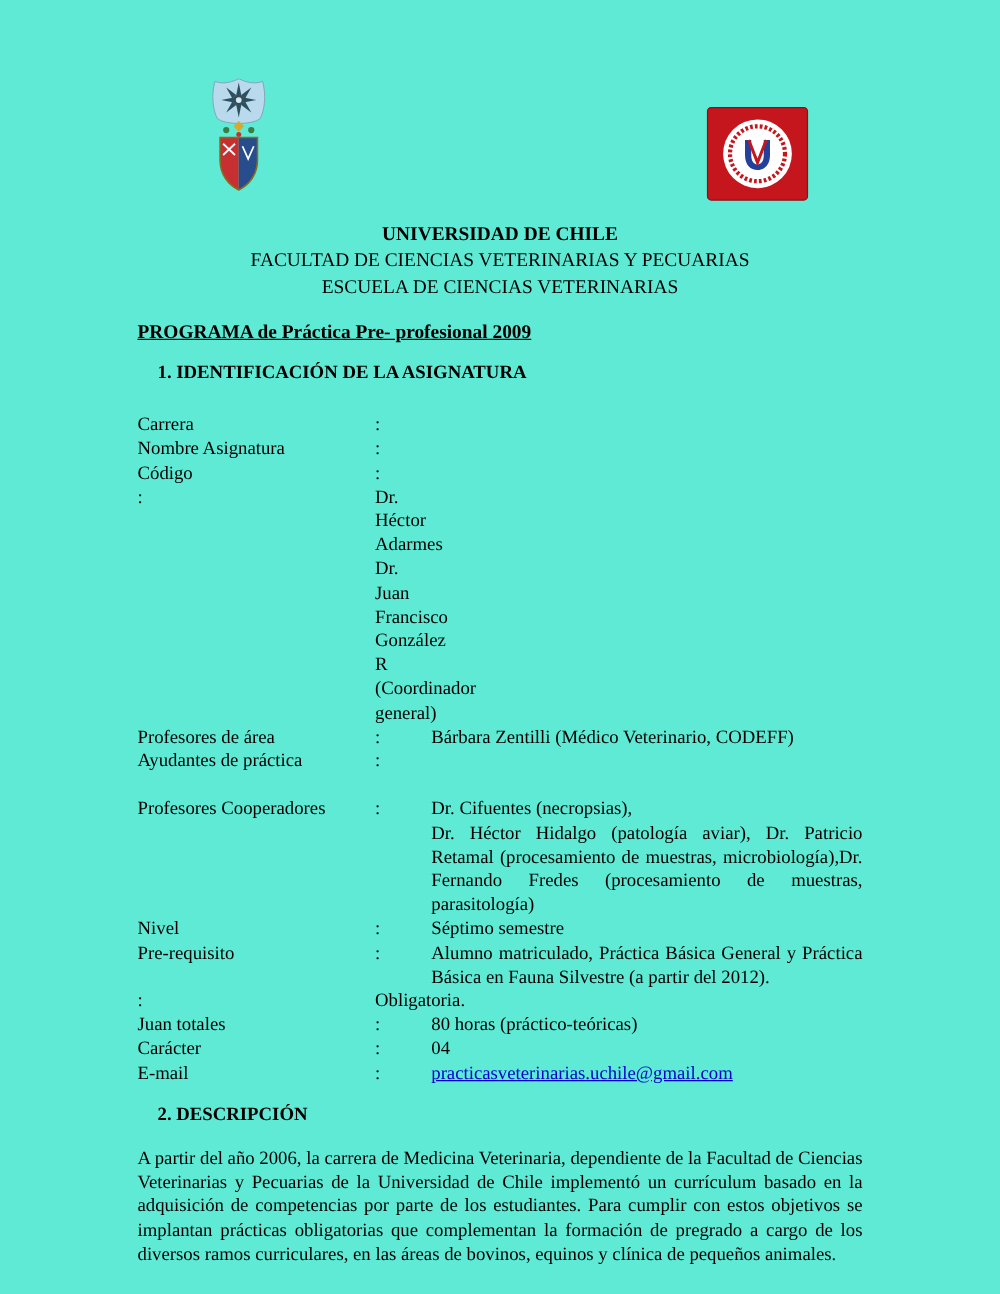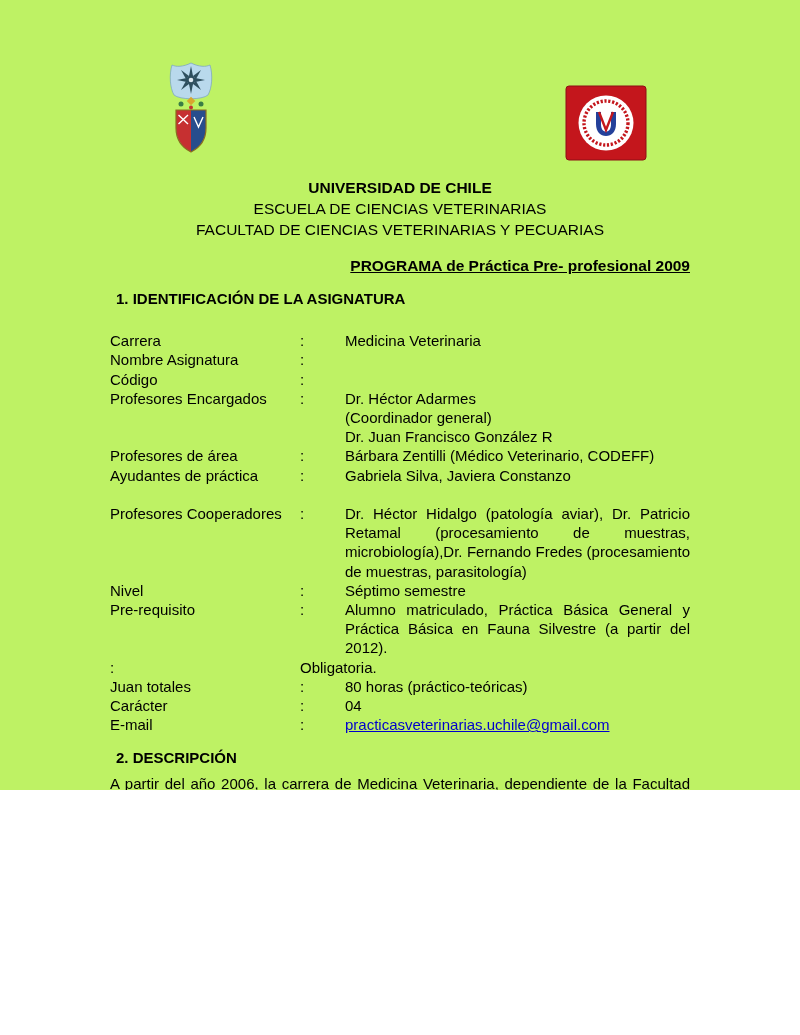--- a/index.html
+++ b/index.html
@@ -1,47 +1,47 @@
 <!DOCTYPE html>
 <html><head>
 <meta charset="utf-8">
 <style>
   html, body { margin: 0; padding: 0; background: #ffffff; }
   .page {
     position: relative;
     width: 800px;
-    height: 790px;
-    background: #bef264;
+    height: 1035px;
+    background: #5eead4;
     color: #000000;
-    font-family: Liberation Sans, sans-serif;
+    font-family: Liberation Serif, serif;
     font-size: 15px;
     line-height: 19.2px;
     overflow: hidden;
   }
   .logo { position: absolute; }
   .logo-left  { left: 168px; top: 62px; }
   .logo-right { left: 565px; top: 85px; }
 
   .content { padding: 177px 110px 0 110px; }
 
   .header { text-align: center; font-size: 15.5px; line-height: 21px; }
   .header .h-bold { font-weight: bold; }
   .doc-title {
-    text-align: right;
+    text-align: left;
     font-weight: bold;
     text-decoration: underline;
     font-size: 15.5px;
     margin-top: 15px;
     line-height: 21px;
   }
 
   .section-heading {
     font-size: 15px;
     font-weight: bold;
-    margin: 6px;
+    margin: 16px;
   }
   .section-heading.s1 { margin-top: 13px; }
   .section-heading.s2 { margin-top: 14px; }
 
   .rows { margin-top: 23px; }
   .row { display: grid; grid-template-columns: 190px 45px 1fr; }
   .row.gap-before { margin-top: 19.2px; }
   .lbl { white-space: nowrap; }
   .sep { }
   .val { }
@@ -93,73 +93,71 @@
       <circle cx="41" cy="38" r="22" fill="none" stroke="#c4161c" stroke-width="3.4" stroke-dasharray="2.2 1.7"></circle>
       <path d="M31 27 v12 c0 8 4.5 12 10 12 s10 -4 10 -12 V27 h-5 v12 c0 5 -2 7.5 -5 7.5 s-5 -2.5 -5 -7.5 V27 Z" fill="#24409a"></path>
       <path d="M34 27 L41 45 L48 27" fill="none" stroke="#c4161c" stroke-width="2.4"></path>
     </svg>
   </div>
 
   <div class="content">
 
     <div class="header">
       <div class="h-bold">UNIVERSIDAD DE CHILE</div>
+      <div>FACULTAD DE CIENCIAS VETERINARIAS Y PECUARIAS</div>
       <div>ESCUELA DE CIENCIAS VETERINARIAS</div>
-      <div>FACULTAD DE CIENCIAS VETERINARIAS Y PECUARIAS</div>
     </div>
 
     <div class="doc-title">PROGRAMA de Práctica Pre- profesional 2009</div>
 
     <h2 class="section-heading s1">1. IDENTIFICACIÓN DE LA ASIGNATURA</h2>
 
     <div class="rows">
 
       <div class="row">
         <div class="lbl">Carrera</div>
         <div class="sep">:</div>
-        <div class="val">Medicina Veterinaria</div>
       </div>
 
       <div class="row">
         <div class="lbl">Nombre Asignatura</div>
         <div class="sep">:</div>
       </div>
 
       <div class="row">
         <div class="lbl">Código</div>
         <div class="sep">:</div>
         <div class="val"></div>
       </div>
 
       <div class="row">
-        <div class="lbl">Profesores Encargados</div>
         <div class="sep">:</div>
         <div class="val">
           <div>Dr. Héctor Adarmes</div>
+          <div>Dr. Juan Francisco González R</div>
           <div>(Coordinador general)</div>
-          <div>Dr. Juan Francisco González R</div>
         </div>
       </div>
 
       <div class="row">
         <div class="lbl">Profesores de área</div>
         <div class="sep">:</div>
         <div class="val">Bárbara Zentilli (Médico Veterinario, CODEFF)</div>
       </div>
 
       <div class="row">
         <div class="lbl">Ayudantes de práctica</div>
         <div class="sep">:</div>
-        <div class="val">Gabriela Silva, Javiera Constanzo</div>
       </div>
 
       <div class="row gap-before">
         <div class="lbl">Profesores Cooperadores</div>
         <div class="sep">:</div>
         <div class="val">
+          <div>Dr. Cifuentes (necropsias),</div>
           <div class="justify">Dr. Héctor Hidalgo (patología aviar), Dr. Patricio Retamal (procesamiento de muestras, microbiología),Dr. Fernando Fredes (procesamiento de muestras, parasitología)</div>
         </div>
       </div>
 
       <div class="row">
         <div class="lbl">Nivel</div>
         <div class="sep">:</div>
         <div class="val">Séptimo semestre</div>
       </div>
 

